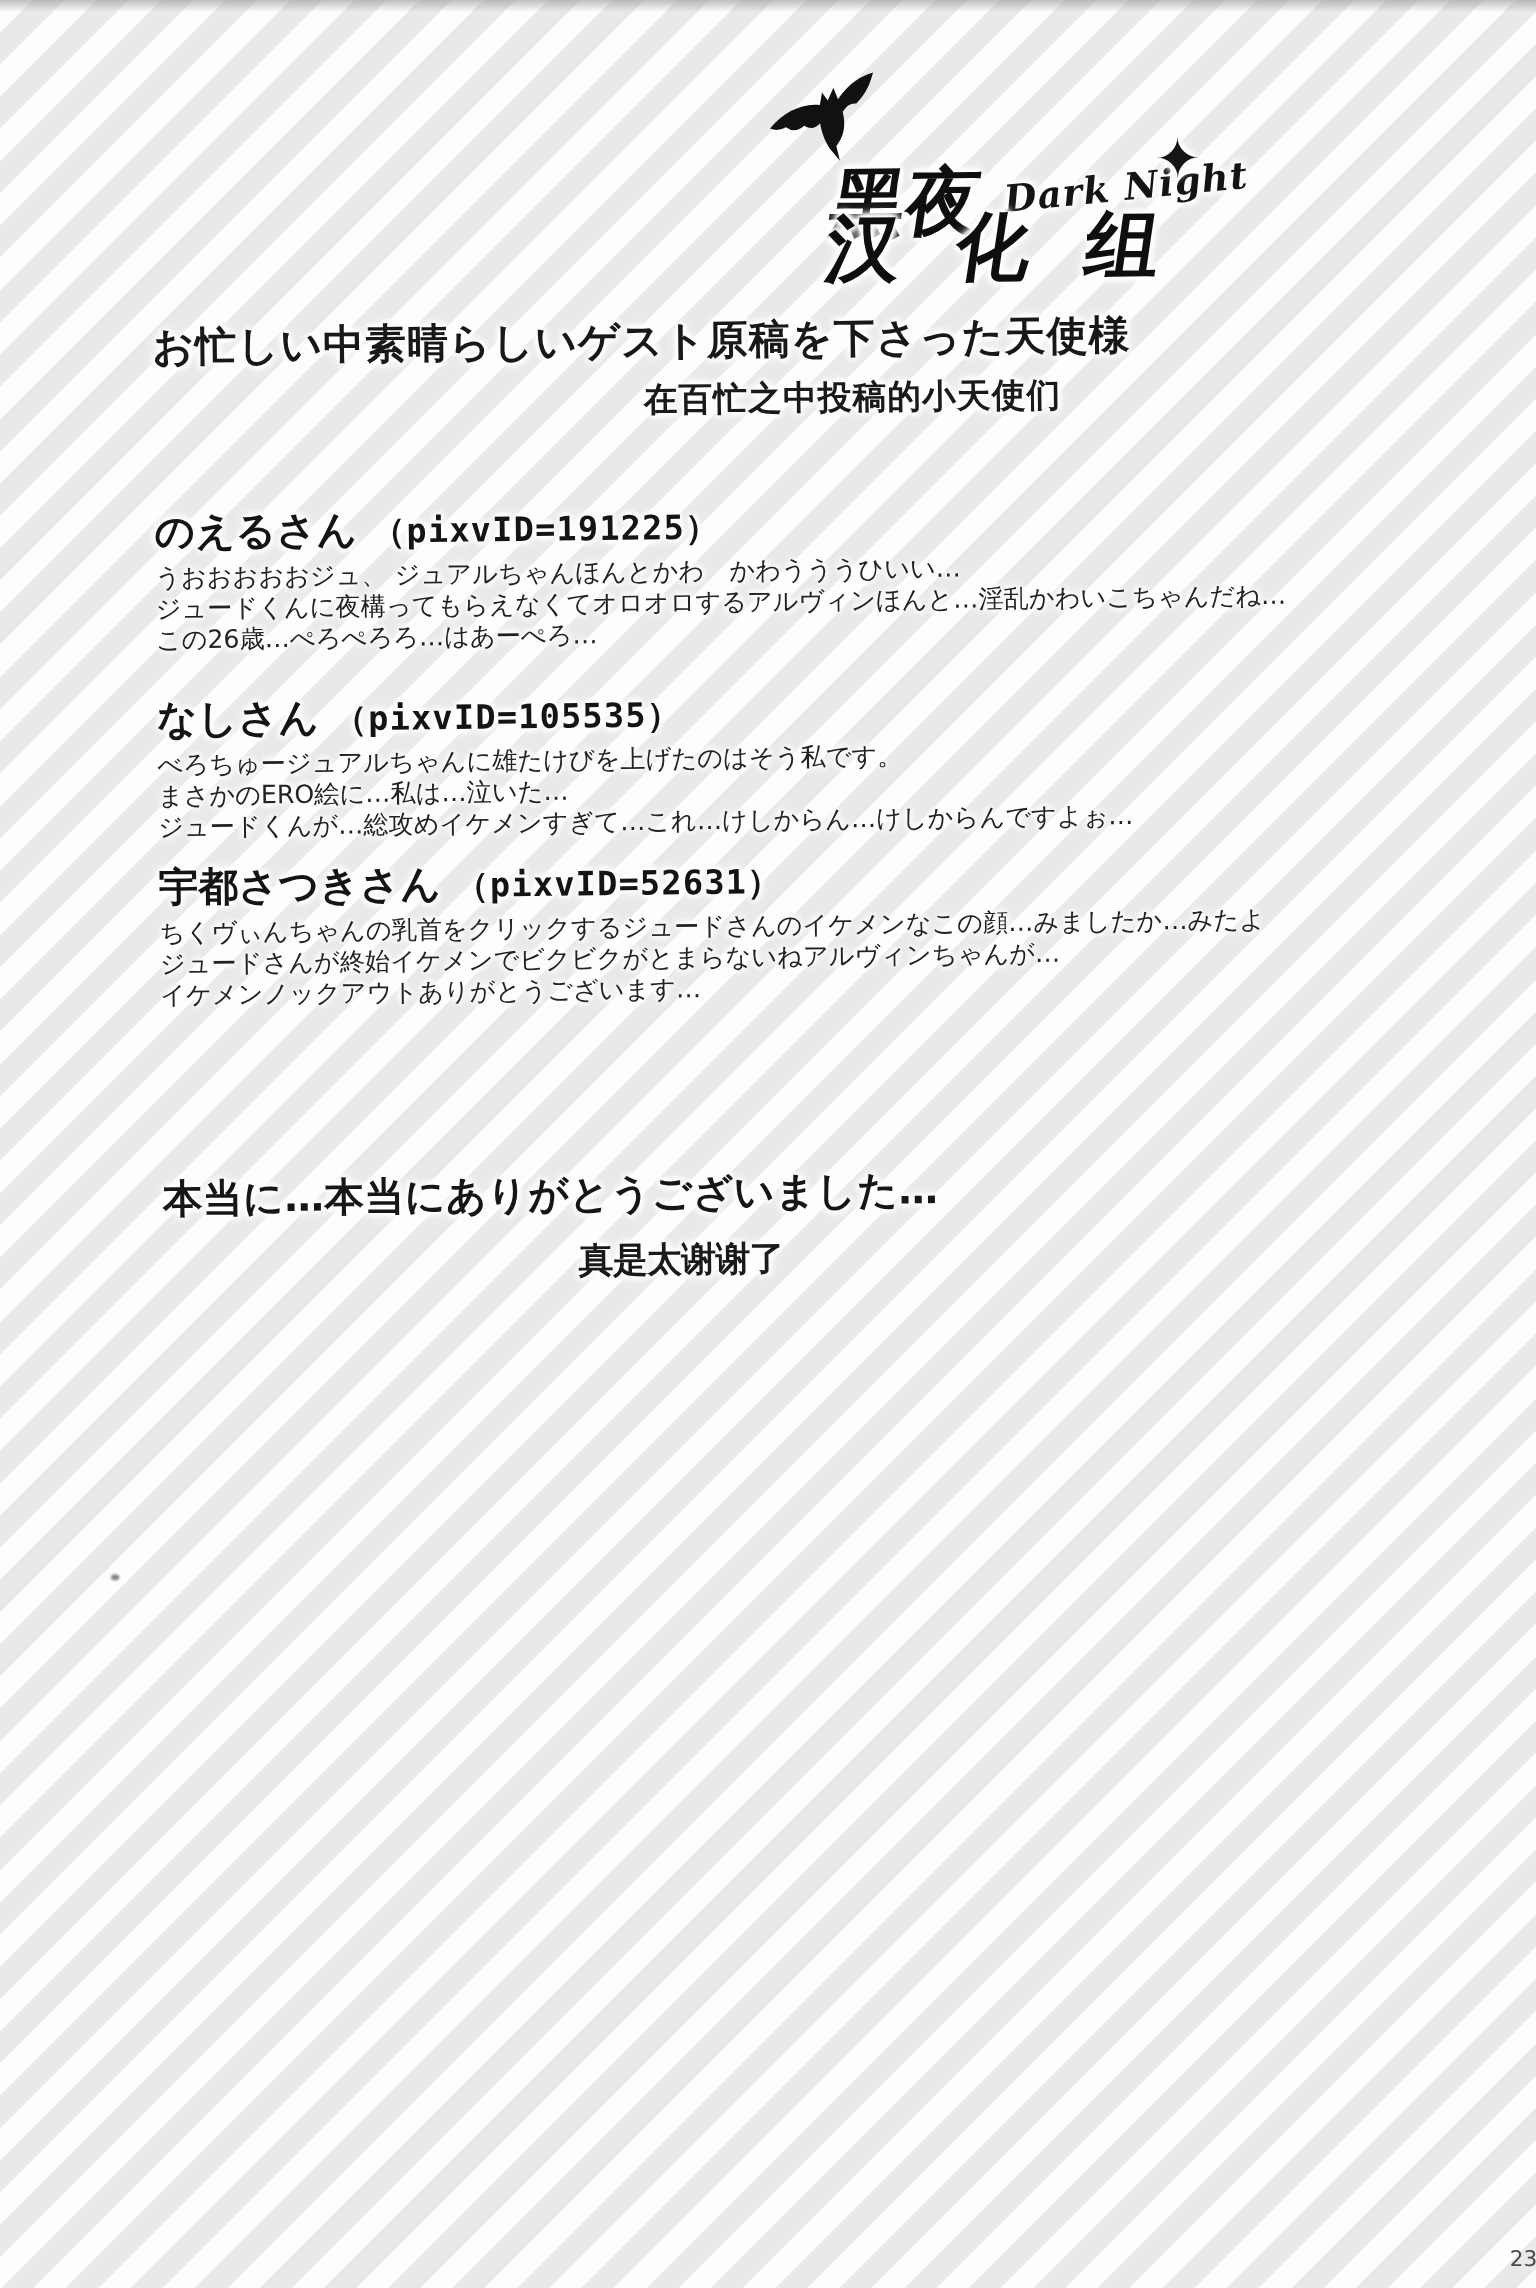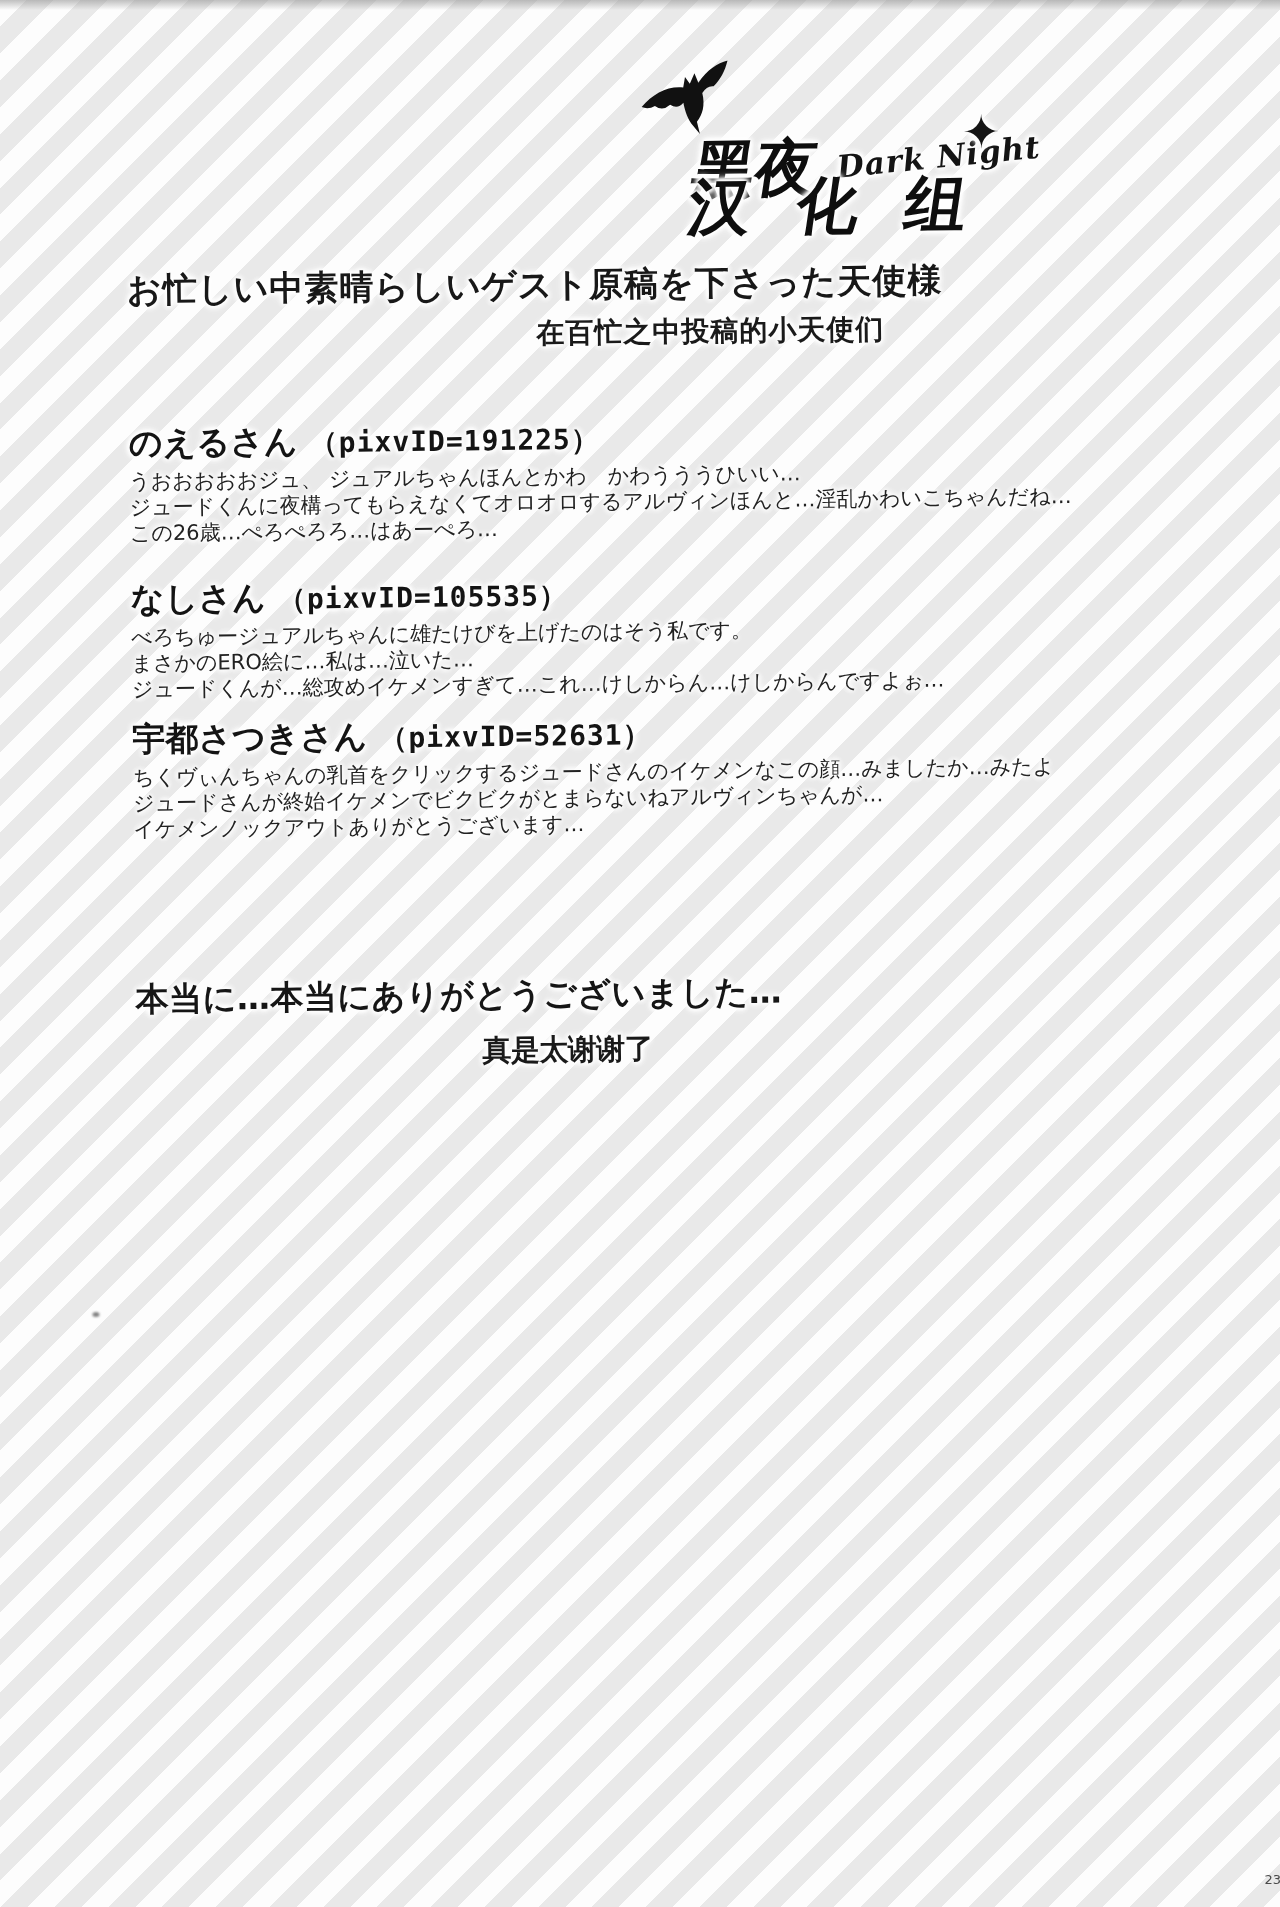--- a/index.html
+++ b/index.html
@@ -71,21 +71,21 @@
   .closing-jp{
     left:131px;top:976px;font-size:33px;font-weight:800;color:#161616;
     letter-spacing:0.5px;line-height:1.2;
   }
   .closing-cn{
     left:477px;top:1034px;font-size:29px;font-weight:600;color:#1a1a1a;
     letter-spacing:-0.5px;line-height:1.2;
   }
 
   .page-num{
-    position:absolute;right:-1px;top:1872px;font-size:13px;color:#4a4a4a;
+    position:absolute;right:-1px;top:1872px;font-size:18px;color:#4a4a4a;
     font-family:"DejaVu Sans",sans-serif;
   }
   .speck{
     position:absolute;left:84px;top:1308px;width:7px;height:5px;
     background:#5a5a5a;border-radius:50%;filter:blur(1px);opacity:.75;
   }
 </style>
 </head>
 <body>
 

